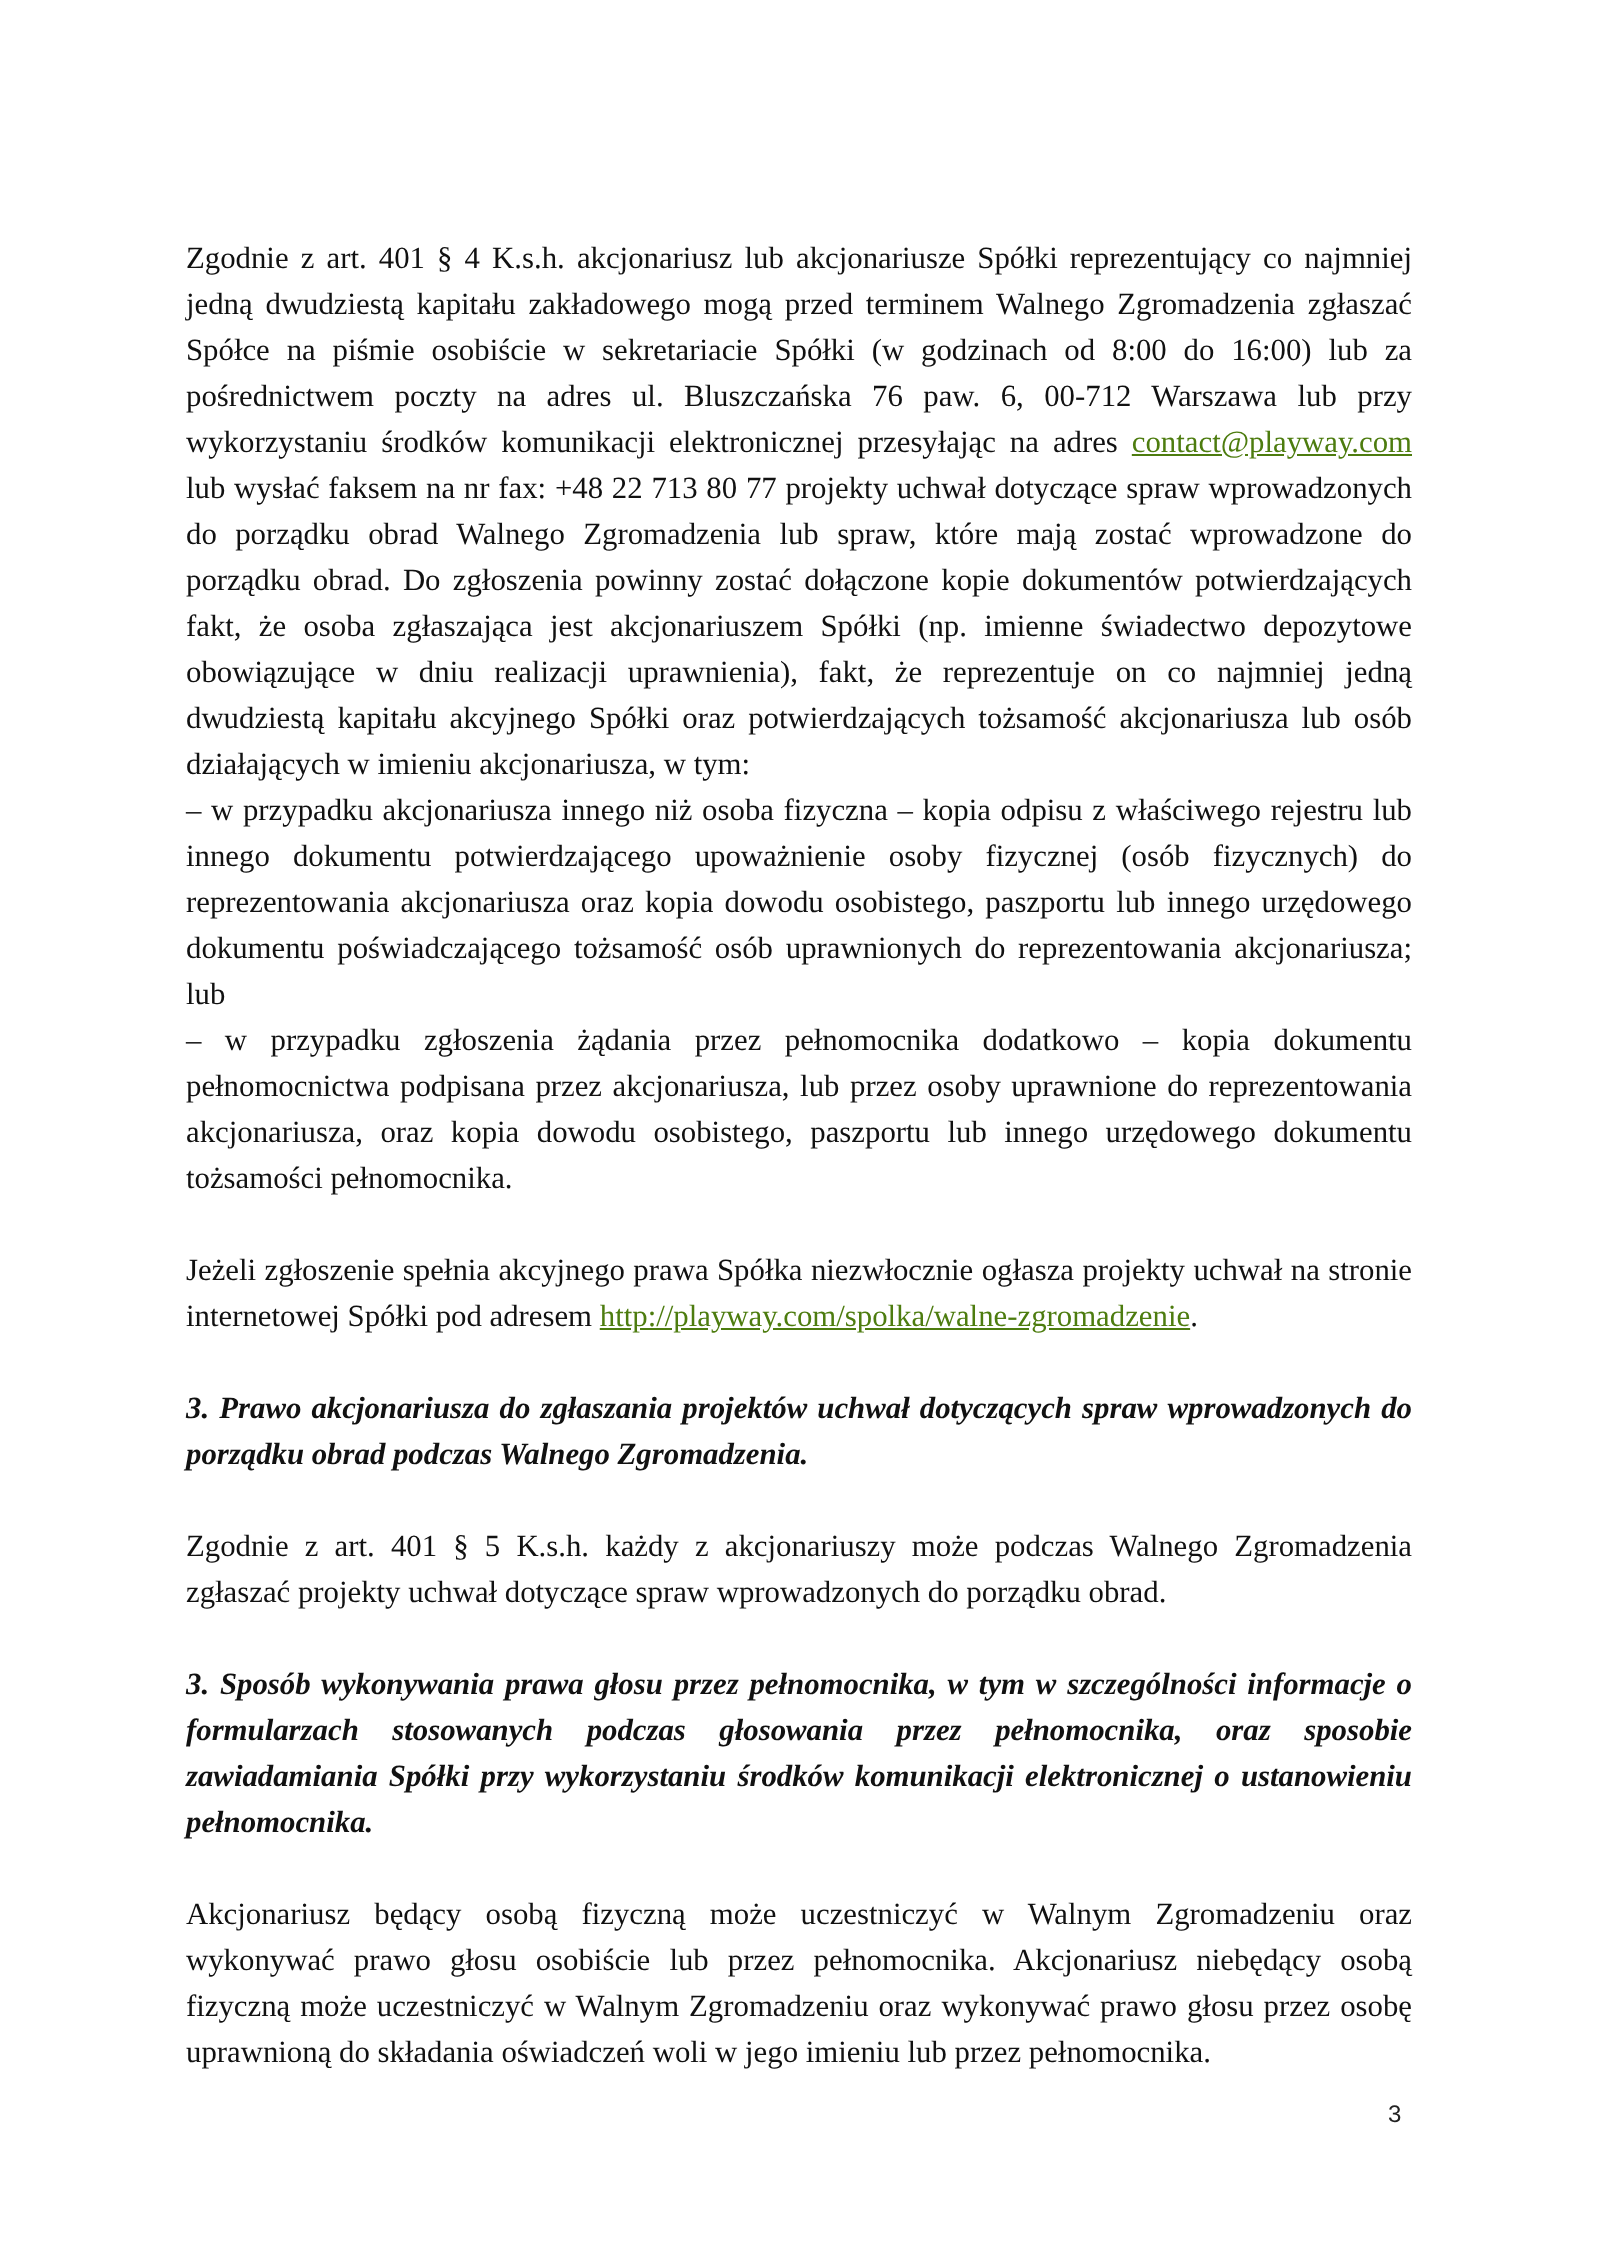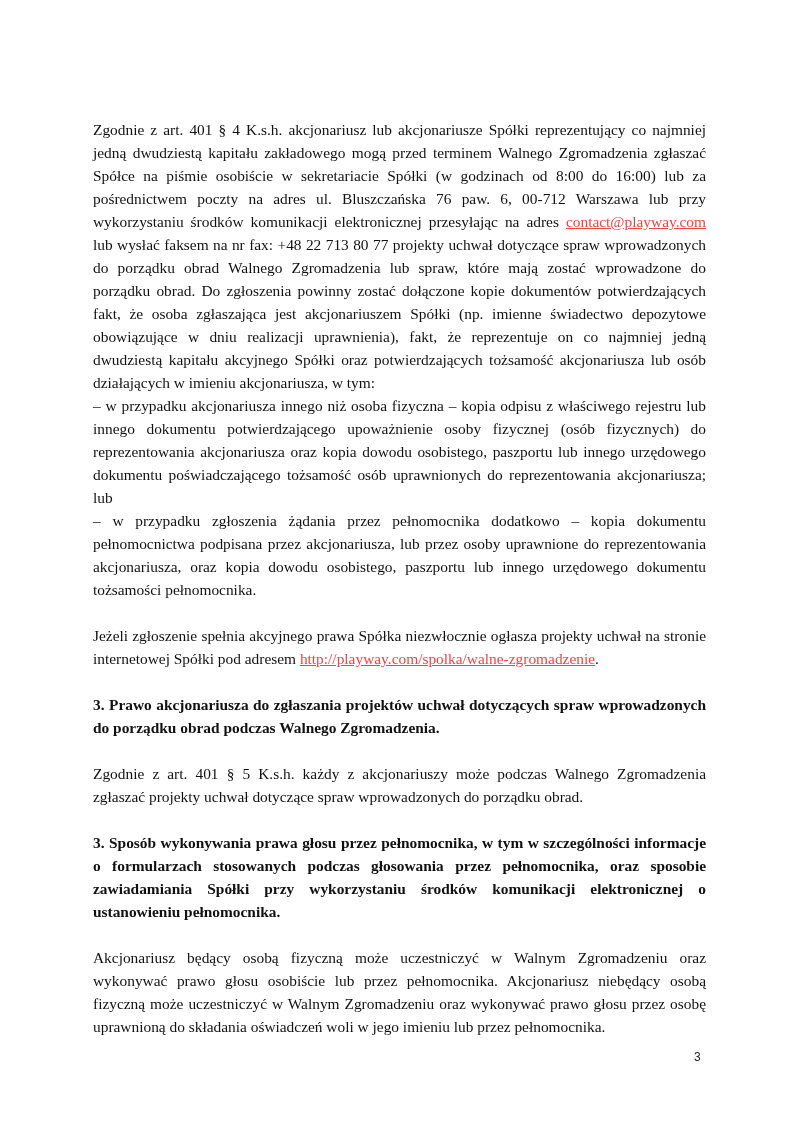--- a/index.html
+++ b/index.html
@@ -5,22 +5,22 @@
   html, body { margin: 0; padding: 0; background: #ffffff; }
   body { width: 800px; height: 1131px; position: relative; overflow: hidden; }
   .page {
     position: absolute; left: 93px; top: 118px; width: 613px;
     font-family: "Liberation Serif", serif; font-size: 15.4px; line-height: 23px;
     color: #111;
   }
   p { margin: 0; text-align: justify; }
   p.last-left { text-align-last: left; }
   .gap { height: 23px; }
-  .bold { font-weight: bold; }
-  a { color: #ef4444; }
+  .bold { font-weight: bold; font-style: italic; }
+  a { color: #4d7c0f; }
   .bullet { text-align: justify; }
   .page-number {
     position: absolute; left: 694px; top: 1050px;
     font-family: "Liberation Sans", sans-serif; font-size: 12px; color: #222;
   }
 </style>
 </head>
 <body>
 
 <div class="page">

